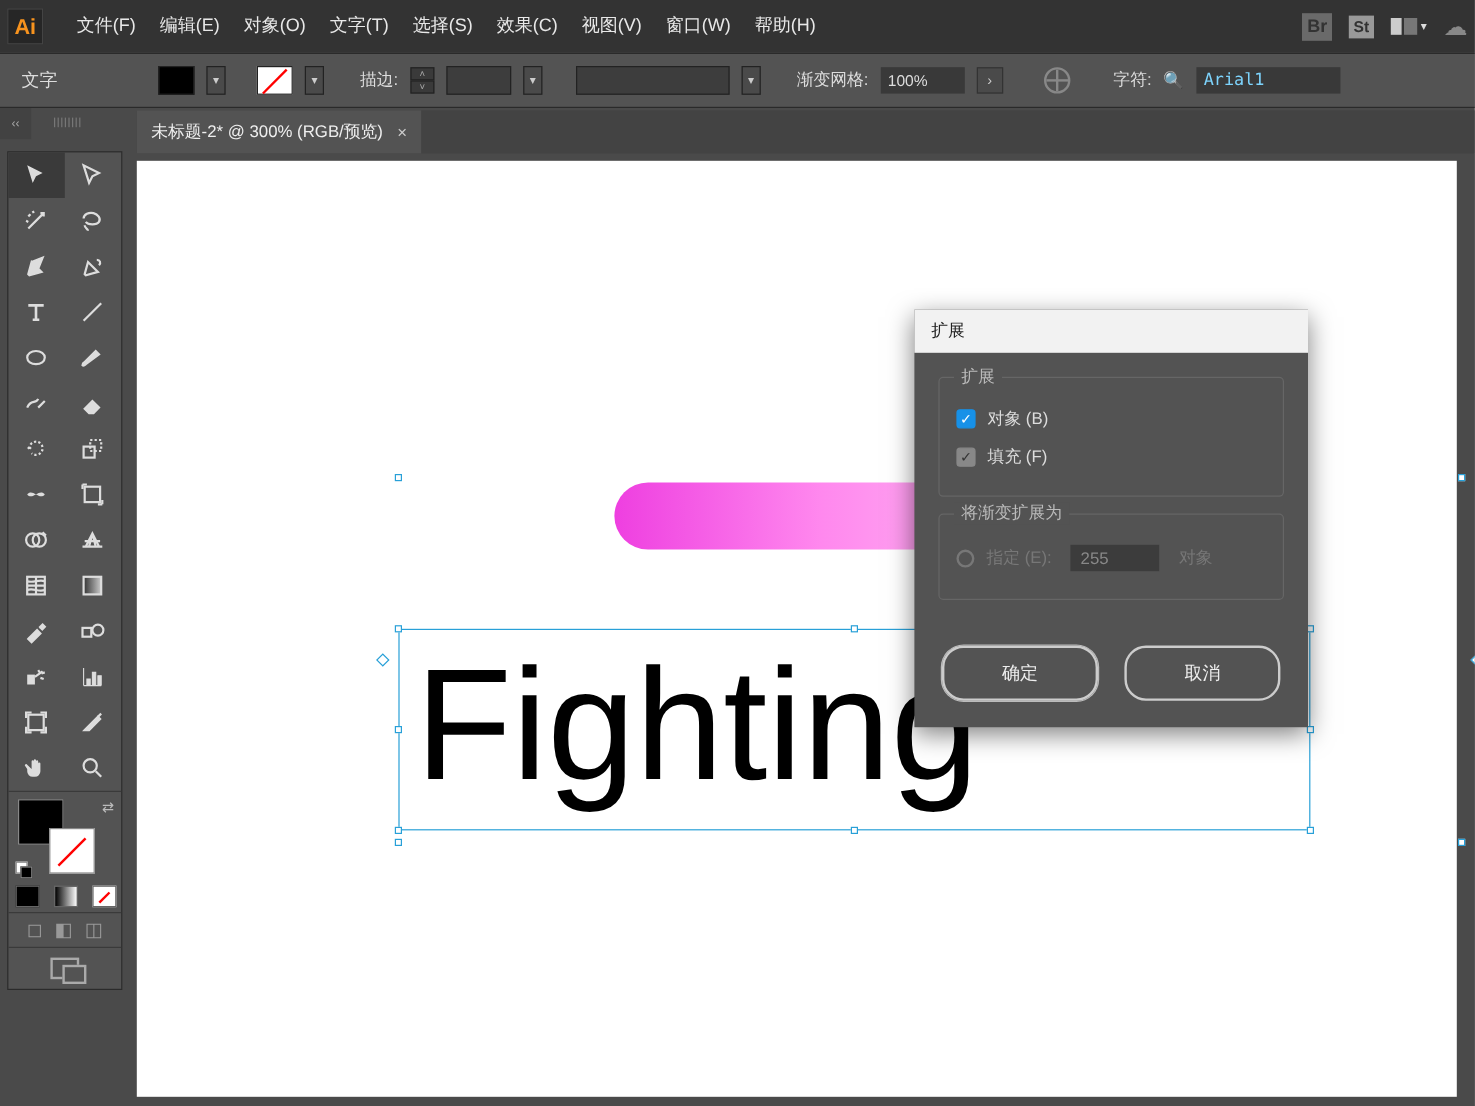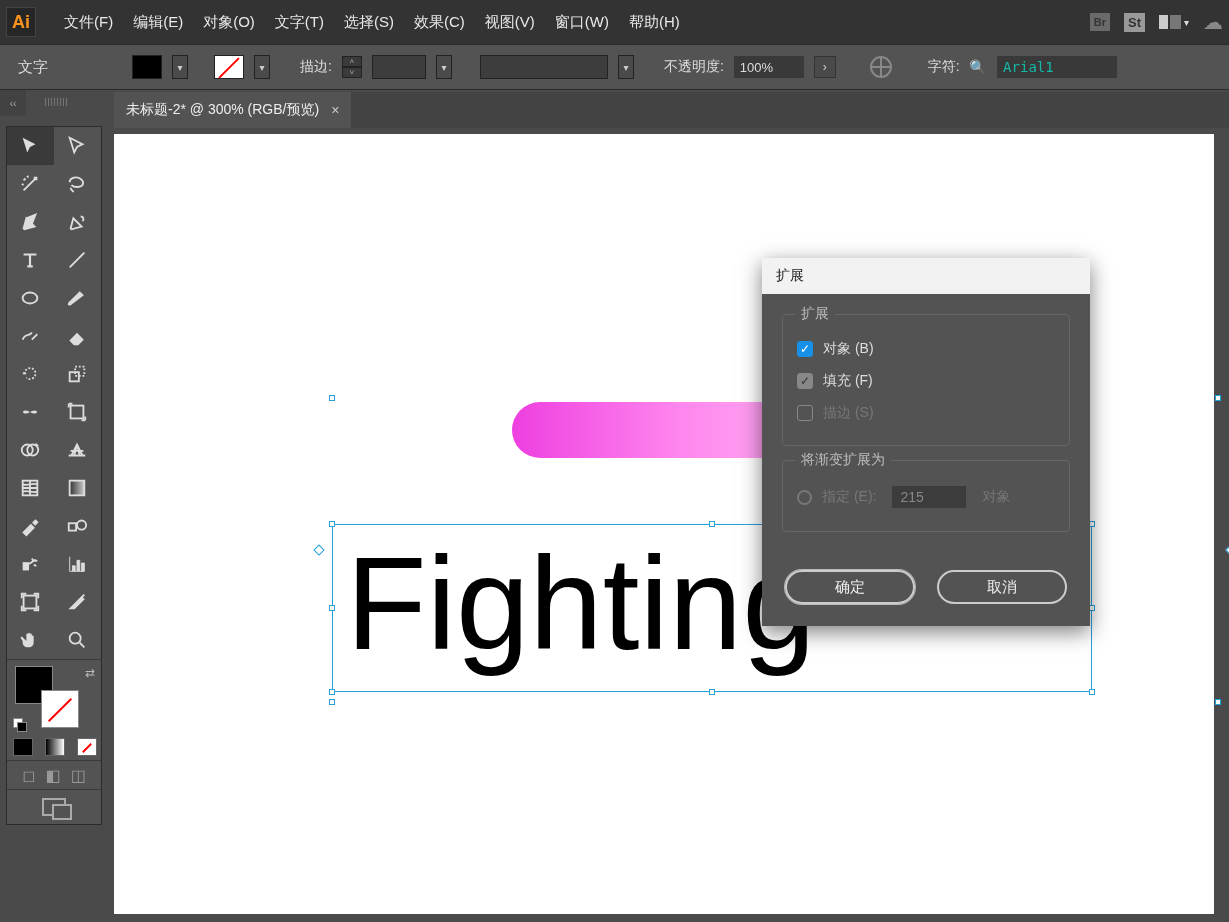--- a/index.html
+++ b/index.html
@@ -3,21 +3,21 @@
 <meta charset="utf-8">
 <style>
   * { box-sizing: border-box; margin: 0; padding: 0; font-family: "Microsoft YaHei", Arial, sans-serif; user-select: none; }
   body { background: #4a4a4a; width: 1229px; height: 922px; overflow: hidden; position: relative; color: #ddd; }
 
   
   .menubar { height: 44px; background: #333; display: flex; align-items: center; padding: 0 6px; font-size: 15px; }
   .ai-logo { width: 30px; height: 30px; background: #262626; display: flex; align-items: center; justify-content: center; color: #f7931e; font-weight: bold; font-size: 18px; margin-right: 18px; border:1px solid #444;}
   .menubar .menu-item { color: #e8e8e8; padding: 0 10px; height: 44px; line-height: 44px; cursor: pointer; }
   .menubar-right { margin-left: auto; display: flex; align-items: center; gap: 14px; }
-  .br-badge { background:#6a6a6a; color:#333; font-weight:bold; font-size:11px; padding:3px 4px;margin-left:26px;}
+  .br-badge { background:#6a6a6a; color:#333; font-weight:bold; font-size:15px; padding:3px 4px;margin-left:26px;}
   .st-badge { background:#999; color:#333; font-weight:bold; font-size:13px; padding:2px 4px;}
   .ws-icon{display:inline-flex;align-items:center;gap:3px;}
   .ws-rect{width:22px;height:14px;position:relative;}
   .ws-rect:before{content:"";position:absolute;left:0;top:0;width:9px;height:14px;background:#ccc;}
   .ws-rect:after{content:"";position:absolute;right:0;top:0;width:11px;height:14px;background:#777;}
   .chev{font-size:10px;}
   .cloud-icon{color:#888;font-size:20px;}
 
   
   .controlbar { height: 46px; background: #535353; border-top:1px solid #2a2a2a; border-bottom:1px solid #2a2a2a; display:flex; align-items:center; padding: 0 12px; font-size: 14px; gap: 10px;}
@@ -30,21 +30,21 @@
   .dd-caret{width:16px;height:24px;border:1px solid #222;background:#4a4a4a;display:flex;align-items:center;justify-content:center;font-size:10px;color:#ccc;}
   .stepper{width:20px;display:flex;flex-direction:column;}
   .stepper div{height:11px;background:#3a3a3a;border:1px solid #222;font-size:8px;line-height:10px;text-align:center;color:#aaa;}
   .rect-field{height:24px;background:#3d3d3d;border:1px solid #222;}
   .opacity-input{width:70px;height:22px;background:#393939;color:#ddd;padding:0 6px;font-size:13px;display:flex;align-items:center;}
   .wheel{width:22px;height:22px;border-radius:50%;border:2px solid #888;position:relative;}
   .wheel:before,.wheel:after{content:"";position:absolute;background:#888;}
   .wheel:before{left:50%;top:0;bottom:0;width:2px;margin-left:-1px;}
   .wheel:after{top:50%;left:0;right:0;height:2px;margin-top:-1px;}
   .search-ic{color:#aaa;font-size:14px;}
-  .font-input{width:120px;height:22px;background:#393939;color:#14b8a6;padding:0 6px;font-size:14px;display:flex;align-items:center;font-family:Consolas,monospace;}
+  .font-input{width:120px;height:22px;background:#393939;color:#7dd3fc;padding:0 6px;font-size:14px;display:flex;align-items:center;font-family:Consolas,monospace;}
   .arrow-btn{width:22px;height:22px;background:#4a4a4a;border:1px solid #333;display:flex;align-items:center;justify-content:center;font-size:12px;color:#ccc;}
 
   
   .dock-collapse{position:absolute;left:0;top:90px;width:26px;height:26px;background:#424242;color:#aaa;font-size:10px;display:flex;align-items:center;justify-content:center;}
   .gripper{position:absolute;left:30px;top:95px;width:52px;height:14px;display:flex;gap:2px;justify-content:center;align-items:center;}
   .gripper span{width:1px;height:8px;background:#777;}
 
   
   .tools{position:absolute;left:6px;top:126px;width:96px;background:#535353;border:1px solid #2b2b2b;display:flex;flex-wrap:wrap;}
   .tool{width:47px;height:38px;display:flex;align-items:center;justify-content:center;color:#ddd;font-size:20px;border-right:1px solid transparent;border-bottom:1px solid transparent;position:relative;}
@@ -96,21 +96,21 @@
   .fieldset{border:1px solid #666;border-radius:4px;padding:18px 14px 16px;margin-bottom:14px;position:relative;}
   .legend{position:absolute;top:-10px;left:12px;background:#535353;padding:0 6px;color:#bbb;}
   .opt{display:flex;align-items:center;gap:10px;padding:7px 0;color:#ddd;}
   .opt.disabled{color:#777;}
   .chk{width:16px;height:16px;border-radius:3px;border:1px solid #888;display:flex;align-items:center;justify-content:center;font-size:12px;}
   .chk.on{background:#1791e8;border-color:#1791e8;color:#fff;}
   .chk.on2{background:#888;border-color:#888;color:#333;}
   .rad{width:15px;height:15px;border-radius:50%;border:2px solid #777;}
   .numbox{width:74px;height:22px;background:#3c3c3c;color:#888;display:flex;align-items:center;padding:0 8px;margin:0 6px;}
   .dlg-buttons{display:flex;justify-content:center;gap:22px;padding:6px 0 22px;}
-  .dlg-btn{width:130px;height:34px;border:2px solid #ccc;border-radius:18px;background:transparent;color:#eee;font-size:15px;cursor:pointer;text-align:center;}
+  .dlg-btn{width:130px;height:46px;border:2px solid #ccc;border-radius:18px;background:transparent;color:#eee;font-size:15px;cursor:pointer;text-align:center;}
   .dlg-btn.primary{box-shadow:0 0 0 1px #bbb;}
 </style>
 </head>
 <body>
 
 <div class="menubar">
   <div class="ai-logo">Ai</div>
   <div class="menu-item">文件(F)</div>
   <div class="menu-item">编辑(E)</div>
   <div class="menu-item">对象(O)</div>
@@ -143,21 +143,21 @@
   <div class="stepper">
       <div>˄</div>
       <div>˅</div>
     </div>
   <div class="rect-field" style="width:54px"></div>
   <div class="dd-caret">▾</div>
   <div style="width:8px"></div>
   <div class="rect-field" style="width:128px"></div>
   <div class="dd-caret">▾</div>
   <div style="width:10px"></div>
-  <span class="cb-label">不透明度:</span>
+  <span class="cb-label">渐变网格:</span>
   <div class="opacity-input">100%</div>
   <div class="arrow-btn">›</div>
   <div style="width:14px"></div>
   <div class="wheel"></div>
   <div style="width:16px"></div>
   <span class="cb-label">字符:</span>
   <span class="search-ic">🔍</span>
   <div class="font-input">Arial1</div>
 </div>
 
@@ -400,31 +400,27 @@
     <div class="fieldset">
       <div class="legend">扩展</div>
       <div class="opt">
           <span class="chk on">✓</span>
           <span>对象 (B)</span>
         </div>
       <div class="opt">
           <span class="chk on2">✓</span>
           <span>填充 (F)</span>
         </div>
-      <div class="opt disabled">
-          <span class="chk"></span>
-          <span>描边 (S)</span>
-        </div>
     </div>
     <div class="fieldset">
       <div class="legend">将渐变扩展为</div>
       <div class="opt disabled">
         <span class="rad"></span>
         <span>指定 (E):</span>
-        <span class="numbox">215</span>
+        <span class="numbox">255</span>
         <span>对象</span>
       </div>
     </div>
   </div>
   <div class="dlg-buttons">
     <button class="dlg-btn primary">确定</button>
     <button class="dlg-btn">取消</button>
   </div>
 </div>
 

